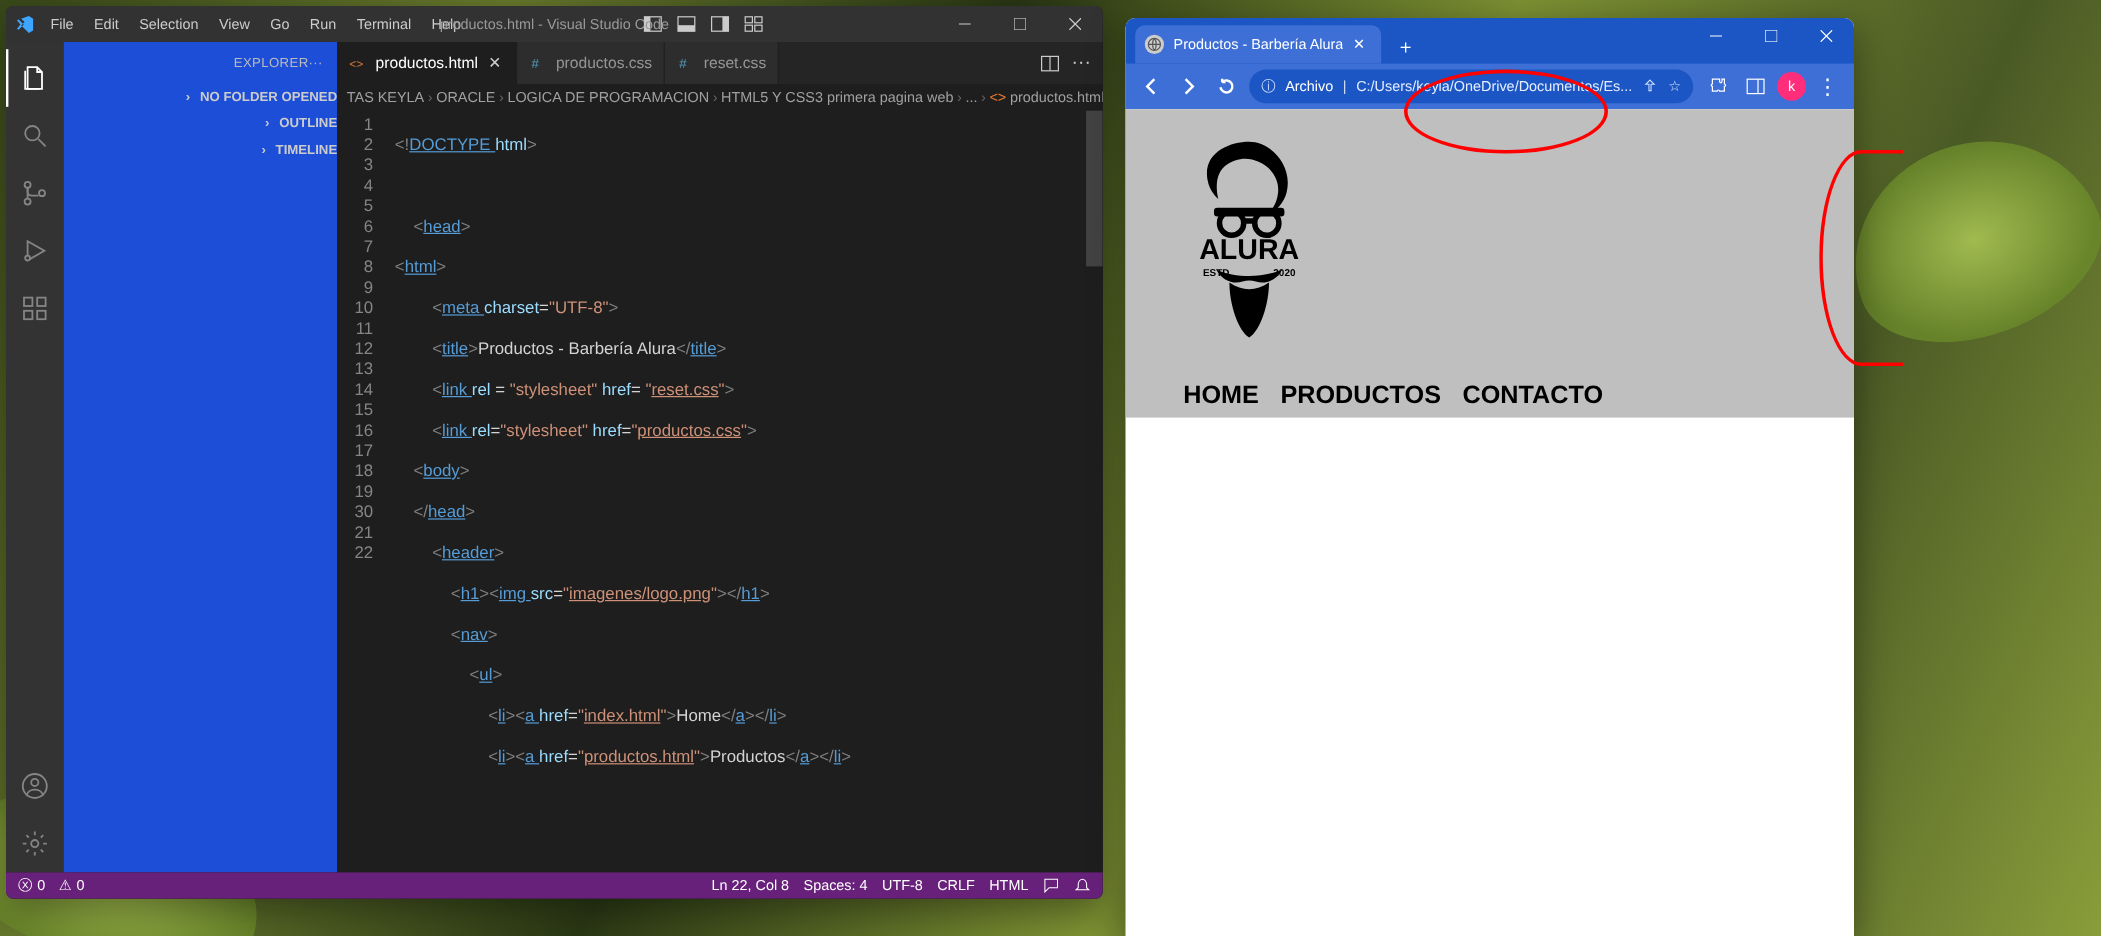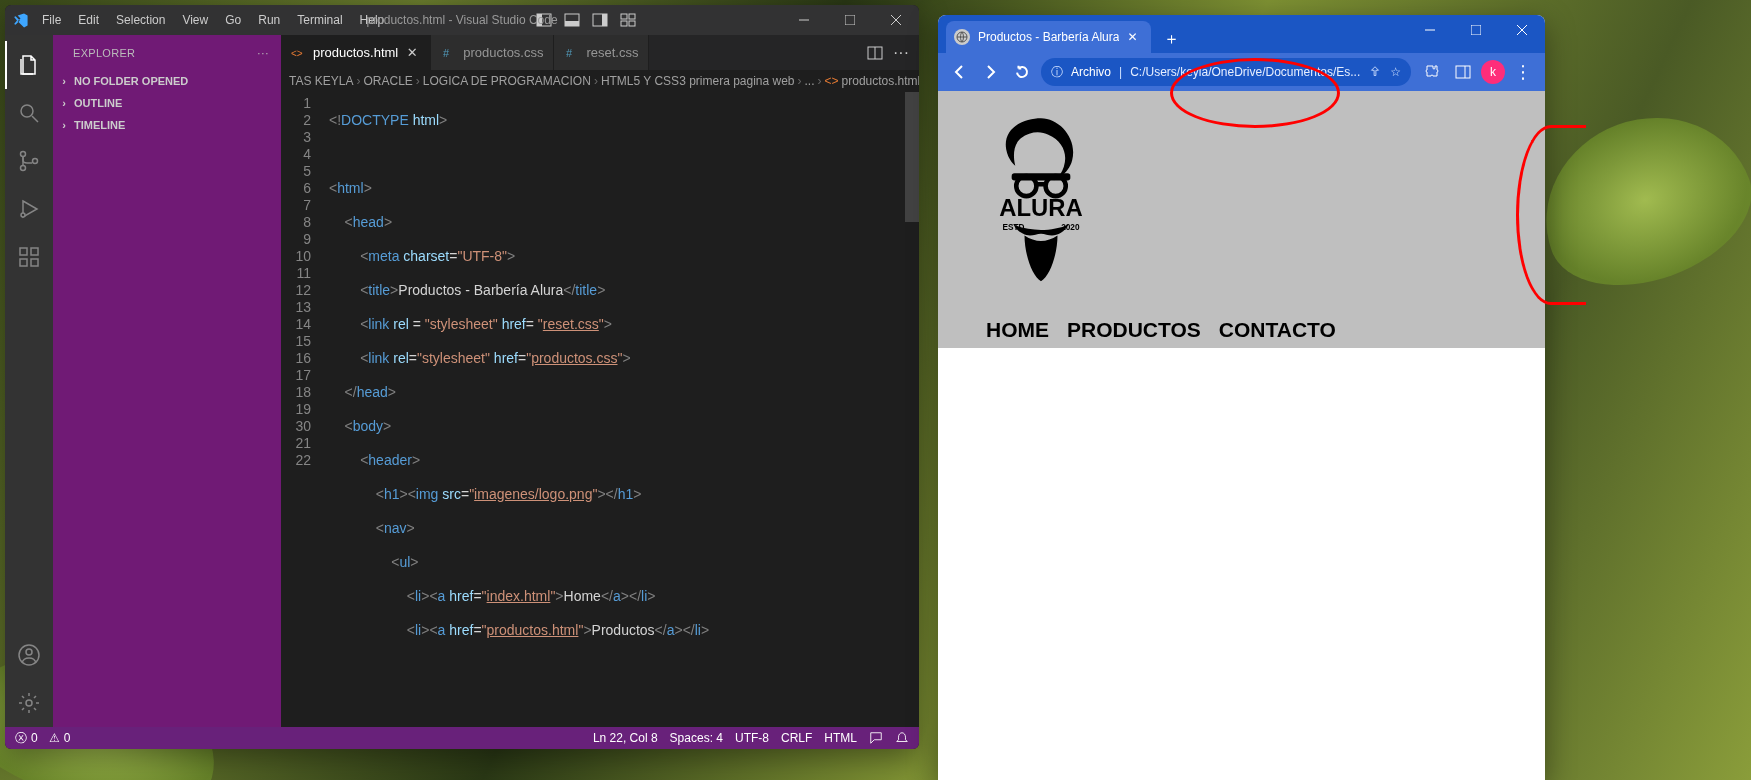--- a/index.html
+++ b/index.html
@@ -16,40 +16,40 @@
 .vs-wincontrols{margin-left:auto;display:flex;}
 .vs-wincontrols div{width:46px;height:30px;display:flex;align-items:center;justify-content:center;color:#ccc;}
 .vs-layout-icons{display:flex;gap:0;margin-right:0;}
 .vs-layout-icons div{width:28px;height:30px;display:flex;align-items:center;justify-content:center;}
 .vs-body{flex:1;display:flex;min-height:0;}
 .activitybar{width:48px;background:#333333;display:flex;flex-direction:column;align-items:center;padding-top:6px;}
 .activitybar .act{width:48px;height:48px;display:flex;align-items:center;justify-content:center;color:#858585;position:relative;}
 .activitybar .act.active{color:#fff;}
 .activitybar .act.active::before{content:"";position:absolute;left:0;top:0;bottom:0;width:2px;background:#fff;}
 .activitybar .spacer{flex:1;}
-.sidebar{width:228px;background:#701a75;color:#bbb;display:flex;flex-direction:column;font-size:11px;}
+.sidebar{width:228px;background:#1d4ed8;color:#bbb;display:flex;flex-direction:column;font-size:11px;align-items:flex-end;}
 .side-hdr{height:35px;display:flex;align-items:center;justify-content:space-between;padding:0 12px 0 20px;color:#bbb;letter-spacing:.3px;font-size:11px;}
 .side-sect{display:flex;align-items:center;height:22px;padding-left:4px;font-size:11px;gap:3px;color:#ccc;font-weight:700;}
 .side-sect .chev{width:14px;text-align:center;}
 .editor{flex:1;display:flex;flex-direction:column;background:#1e1e1e;min-width:0;}
 .tabs{height:35px;background:#252526;display:flex;align-items:stretch;}
 .tab{display:flex;align-items:center;padding:0 10px;gap:6px;font-size:13px;color:#969696;background:#2d2d2d;border-right:1px solid #1e1e1e;position:relative;}
 .tab.active{background:#1e1e1e;color:#fff;}
 .tab .fic{width:16px;height:16px;}
 .tab .close{width:16px;height:16px;color:#ccc;display:flex;align-items:center;justify-content:center;}
 .tabs-actions{margin-left:auto;display:flex;align-items:center;gap:10px;padding:0 10px;color:#ccc;}
 .breadcrumb{height:22px;display:flex;align-items:center;padding:0 8px;font-size:12px;color:#a0a0a0;gap:3px;white-space:nowrap;overflow:hidden;}
 .breadcrumb .sep{color:#666;}
 .code-area{flex:1;display:flex;min-height:0;font-family:Consolas,monospace;font-size:14px;line-height:17px;position:relative;overflow:hidden;}
 .gutter{width:48px;text-align:right;color:#858585;padding:3px 18px 0 0;}
 .gutter div{height:17px;}
 .code{flex:1;padding:3px 0 0 0;white-space:pre;color:#d4d4d4;position:relative;}
 .code .line{height:17px;}
 .tk-gr{color:#808080;}
-.tk-bl{color:#569cd6;}
+.tk-bl{color:#569cd6;text-decoration:underline;}
 .tk-lb{color:#9cdcfe;}
 .tk-or{color:#ce9178;}
 .tk-ul{text-decoration:underline;}
 .tk-wh{color:#d4d4d4;}
 .scrollbar-v{position:absolute;right:0;top:0;width:14px;height:100%;}
 .scrollbar-v .thumb{position:absolute;right:0;top:0;width:14px;height:130px;background:rgba(121,121,121,.4);}
 .statusbar{height:22px;background:#68217a;color:#fff;display:flex;align-items:center;font-size:12px;padding:0 10px;}
 .statusbar .sgrp{display:flex;gap:12px;align-items:center;}
 .statusbar .sgrp.right{margin-left:auto;align-items:flex-end;}
 .statusbar .sitem{display:flex;align-items:center;gap:4px;}
@@ -300,28 +300,28 @@
             <div>17</div>
             <div>18</div>
             <div>19</div>
             <div>30</div>
             <div>21</div>
             <div>22</div>
         </div>
         <div class="code">
 <div class="line"><span class="tk-gr">&lt;!</span><span class="tk-bl">DOCTYPE </span><span class="tk-lb">html</span><span class="tk-gr">&gt;</span></div>
 <div class="line"></div>
+<div class="line">    <span class="tk-gr">&lt;</span><span class="tk-bl">head</span><span class="tk-gr">&gt;</span></div>
 <div class="line"><span class="tk-gr">&lt;</span><span class="tk-bl">html</span><span class="tk-gr">&gt;</span></div>
-<div class="line">    <span class="tk-gr">&lt;</span><span class="tk-bl">head</span><span class="tk-gr">&gt;</span></div>
 <div class="line">        <span class="tk-gr">&lt;</span><span class="tk-bl">meta </span><span class="tk-lb">charset</span><span class="tk-wh">=</span><span class="tk-or">"UTF-8"</span><span class="tk-gr">&gt;</span></div>
 <div class="line">        <span class="tk-gr">&lt;</span><span class="tk-bl">title</span><span class="tk-gr">&gt;</span><span class="tk-wh">Productos - Barbería Alura</span><span class="tk-gr">&lt;/</span><span class="tk-bl">title</span><span class="tk-gr">&gt;</span></div>
 <div class="line">        <span class="tk-gr">&lt;</span><span class="tk-bl">link </span><span class="tk-lb">rel </span><span class="tk-wh">= </span><span class="tk-or">"stylesheet" </span><span class="tk-lb">href</span><span class="tk-wh">= </span><span class="tk-or">"</span><span class="tk-or tk-ul">reset.css</span><span class="tk-or">"</span><span class="tk-gr">&gt;</span></div>
 <div class="line">        <span class="tk-gr">&lt;</span><span class="tk-bl">link </span><span class="tk-lb">rel</span><span class="tk-wh">=</span><span class="tk-or">"stylesheet" </span><span class="tk-lb">href</span><span class="tk-wh">=</span><span class="tk-or">"</span><span class="tk-or tk-ul">productos.css</span><span class="tk-or">"</span><span class="tk-gr">&gt;</span></div>
+<div class="line">    <span class="tk-gr">&lt;</span><span class="tk-bl">body</span><span class="tk-gr">&gt;</span></div>
 <div class="line">    <span class="tk-gr">&lt;/</span><span class="tk-bl">head</span><span class="tk-gr">&gt;</span></div>
-<div class="line">    <span class="tk-gr">&lt;</span><span class="tk-bl">body</span><span class="tk-gr">&gt;</span></div>
 <div class="line">        <span class="tk-gr">&lt;</span><span class="tk-bl">header</span><span class="tk-gr">&gt;</span></div>
 <div class="line">            <span class="tk-gr">&lt;</span><span class="tk-bl">h1</span><span class="tk-gr">&gt;&lt;</span><span class="tk-bl">img </span><span class="tk-lb">src</span><span class="tk-wh">=</span><span class="tk-or">"</span><span class="tk-or tk-ul">imagenes/logo.png</span><span class="tk-or">"</span><span class="tk-gr">&gt;&lt;/</span><span class="tk-bl">h1</span><span class="tk-gr">&gt;</span></div>
 <div class="line">            <span class="tk-gr">&lt;</span><span class="tk-bl">nav</span><span class="tk-gr">&gt;</span></div>
 <div class="line">                <span class="tk-gr">&lt;</span><span class="tk-bl">ul</span><span class="tk-gr">&gt;</span></div>
 <div class="line">                    <span class="tk-gr">&lt;</span><span class="tk-bl">li</span><span class="tk-gr">&gt;&lt;</span><span class="tk-bl">a </span><span class="tk-lb">href</span><span class="tk-wh">=</span><span class="tk-or">"</span><span class="tk-or tk-ul">index.html</span><span class="tk-or">"</span><span class="tk-gr">&gt;</span><span class="tk-wh">Home</span><span class="tk-gr">&lt;/</span><span class="tk-bl">a</span><span class="tk-gr">&gt;&lt;/</span><span class="tk-bl">li</span><span class="tk-gr">&gt;</span></div>
 <div class="line">                    <span class="tk-gr">&lt;</span><span class="tk-bl">li</span><span class="tk-gr">&gt;&lt;</span><span class="tk-bl">a </span><span class="tk-lb">href</span><span class="tk-wh">=</span><span class="tk-or">"</span><span class="tk-or tk-ul">productos.html</span><span class="tk-or">"</span><span class="tk-gr">&gt;</span><span class="tk-wh">Productos</span><span class="tk-gr">&lt;/</span><span class="tk-bl">a</span><span class="tk-gr">&gt;&lt;/</span><span class="tk-bl">li</span><span class="tk-gr">&gt;</span></div>
 
 
 
 

